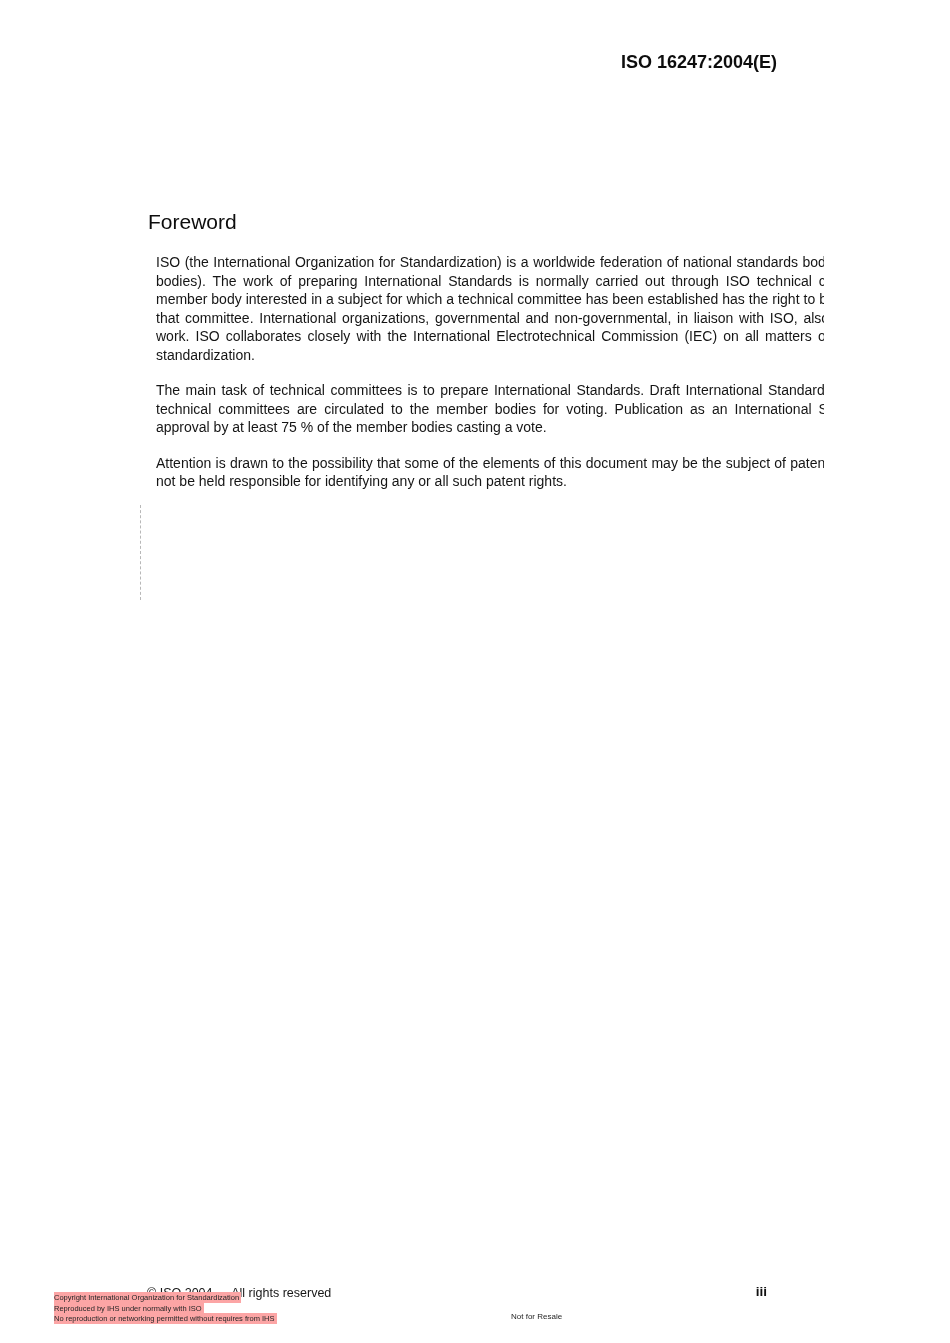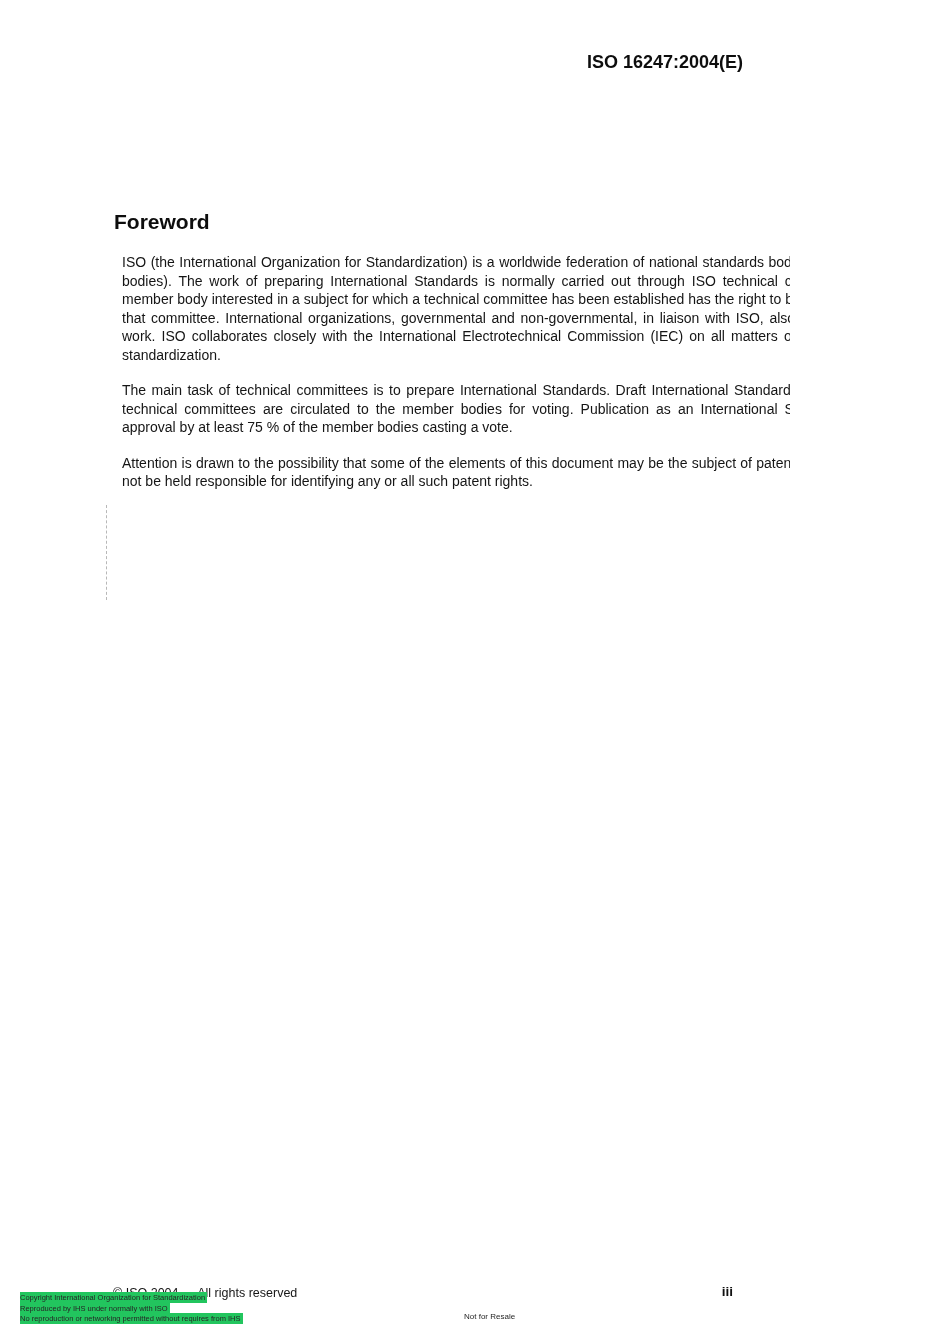--- a/index.html
+++ b/index.html
@@ -4,36 +4,37 @@
 <style>
   html, body { margin: 0; padding: 0; background: #ffffff; }
   .page {
     position: relative;
     width: 790px;
     height: 1343px;
     background: #ffffff;
     font-family: "Liberation Sans", sans-serif;
     color: #111111;
     overflow: hidden;
+    margin-left: 34px;
   }
   .doc-header {
     position: absolute;
     top: 52px;
     right: 47px;
     font-size: 18px;
     font-weight: bold;
     color: #0d0d0d;
     white-space: nowrap;
   }
   .foreword-title {
     position: absolute;
     top: 210px;
     left: 114px;
     font-size: 21px;
-    font-weight: bold;
+    font-weight: normal;
     color: #0d0d0d;
   }
   .content {
     position: absolute;
     top: 253px;
     left: 122px;
     width: 777px;
   }
   .content p {
     margin: 0 0 17px 0;
@@ -64,27 +65,27 @@
     position: absolute;
     left: 20px;
     top: 1292px;
     z-index: 2;
     font-size: 7.5px;
     line-height: 9.6px;
     color: #262626;
     white-space: nowrap;
   }
   .ihs-block .ihs-line span {
-    background: #22c55e;
+    background: #fca5a5;
     display: inline-block;
     padding: 1px 2px 0 0;
   }
   .not-for-resale {
     position: absolute;
-    left: 464px;
+    left: 477px;
     top: 1312px;
     font-size: 8px;
     color: #262626;
     z-index: 2;
   }
   .page-number {
     position: absolute;
     right: 57px;
     top: 1284px;
     font-size: 13.5px;

